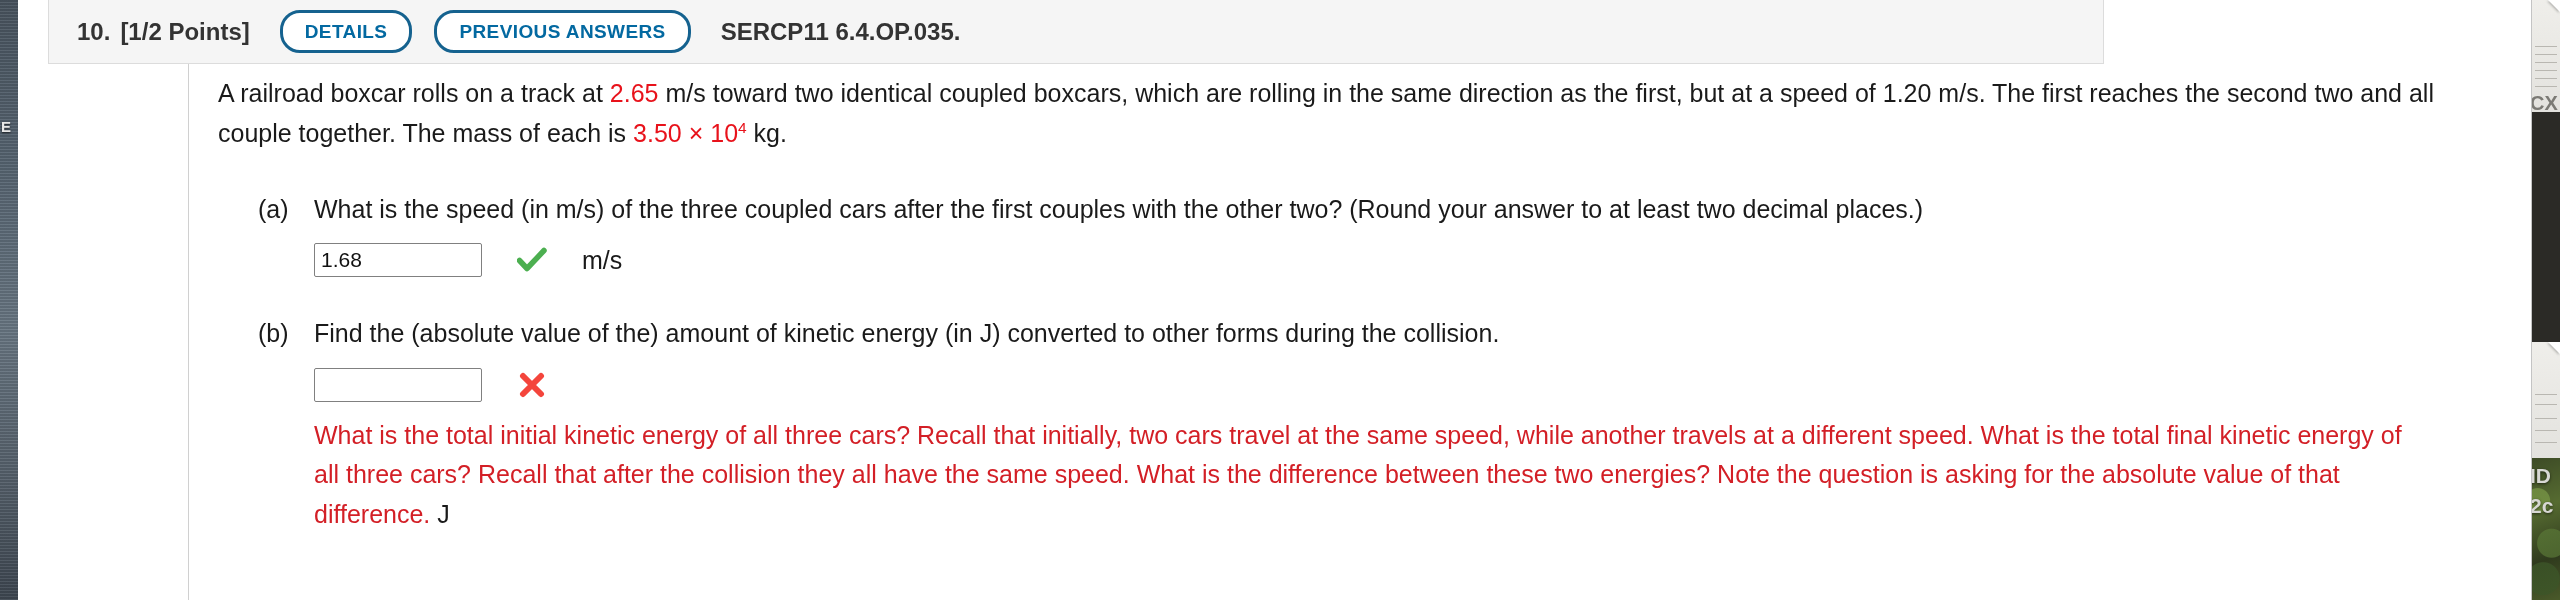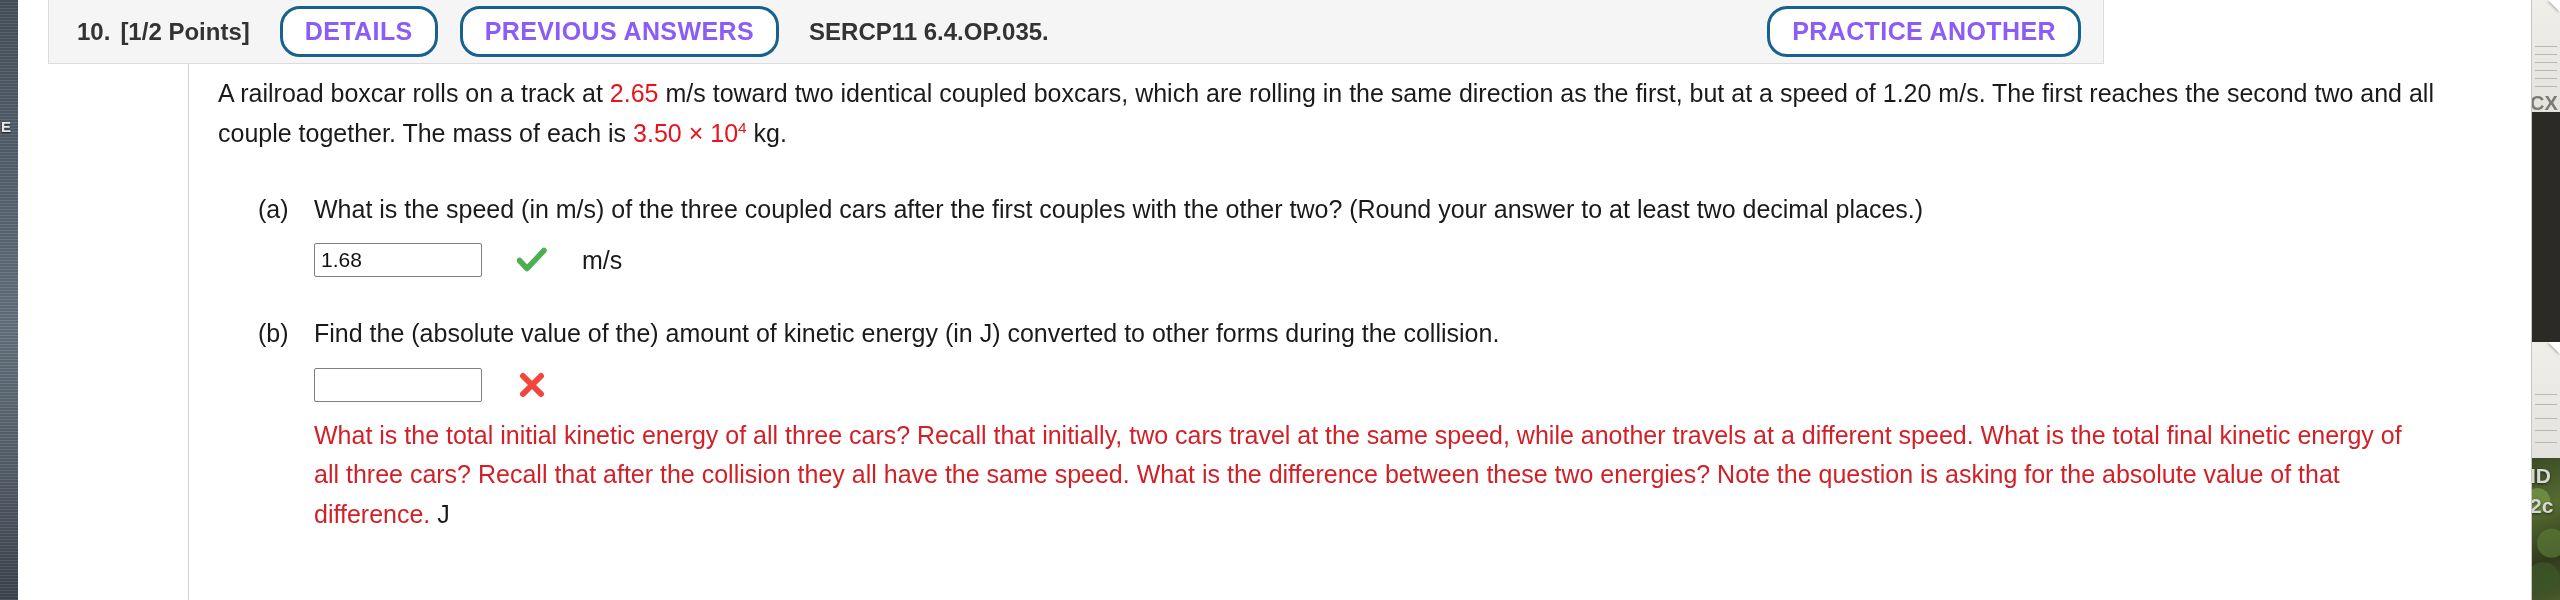--- a/index.html
+++ b/index.html
@@ -136,22 +136,22 @@
     font-size: 24px;
     font-weight: bold;
     color: #333333;
     white-space: nowrap;
     margin-right: 30px;
   }
   .hbtn {
     border: 3px solid #15628f;
     border-radius: 20px;
     background: #ffffff;
-    color: #8b5cf6;
-    font-size: 25px;
+    color: #0369a1;
+    font-size: 19px;
     font-weight: bold;
     font-family: "Liberation Sans", sans-serif;
     letter-spacing: 0.4px;
     padding: 8px 22px;
     margin-right: 22px;
     white-space: nowrap;
     cursor: pointer;
     line-height: 1.15;
   }
   #qcode {
@@ -310,21 +310,20 @@
     <span id="qnum">10.</span>
     <span id="qpoints">[1/2 Points]</span>
 
     <button class="hbtn">DETAILS</button>
     <button class="hbtn">PREVIOUS ANSWERS</button>
 
     <span id="qcode">SERCP11 6.4.OP.035.</span>
 
     <span id="qheader-spacer"></span>
 
-    <button class="hbtn">PRACTICE ANOTHER</button>
   </div>
 
   <div id="qbody">
     <div id="gutter-line"></div>
 
     <div id="qcontent">
 
       <p class="stem"><span>A railroad boxcar rolls on a track at </span><span class="val-red">2.65</span><span> m/s toward two identical coupled boxcars, which are rolling in the same direction as the first, but at a speed of 1.20 m/s. The first reaches the second two and all couple together. The mass of each is </span><span class="val-red"><span>3.50 × 10</span><sup>4</sup></span><span> kg.</span></p>
 
       <div class="part">

